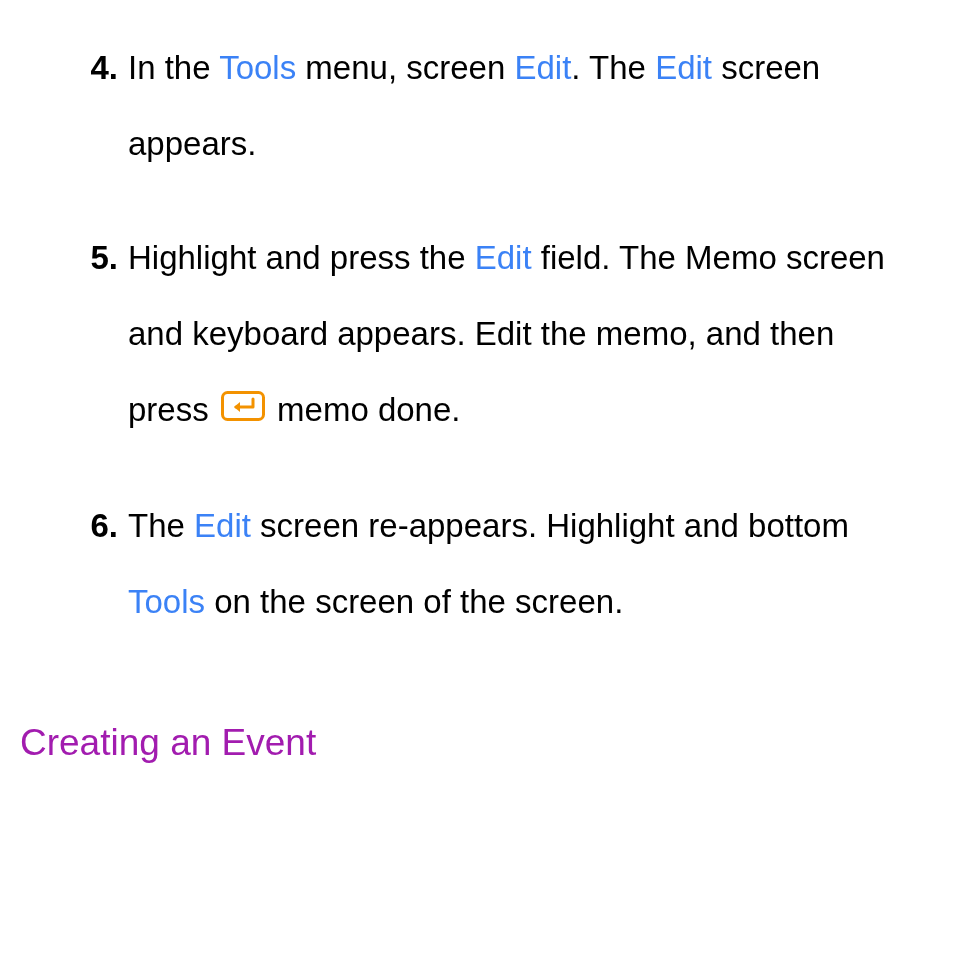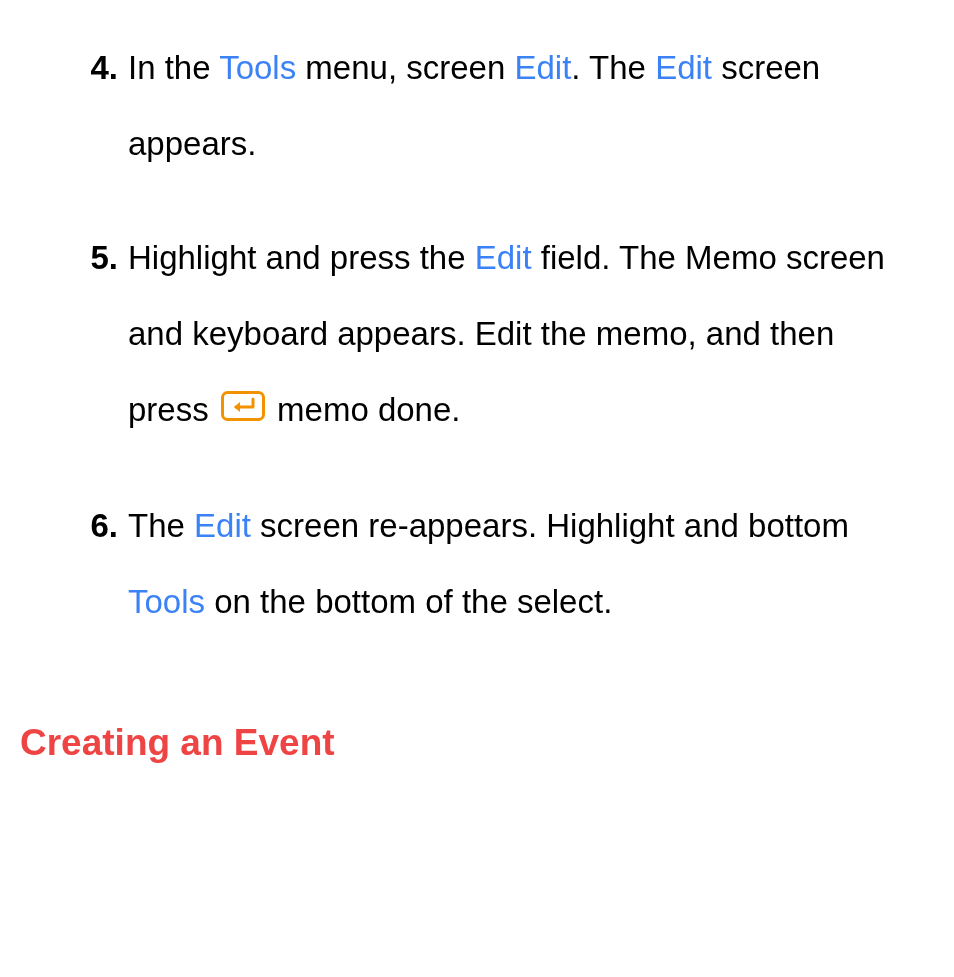--- a/index.html
+++ b/index.html
@@ -42,25 +42,24 @@
     color: #3b82f6;
   }
   .icon-enter {
     display: inline-block;
     vertical-align: middle;
     margin: 0 3px;
     position: relative;
     top: -2px;
   }
   .section-heading {
-    color: #ef4444;
+    color: #a21caf;
     font-size: 37px;
     margin-top: 60px;
     margin-left: -10px;
-    font-weight: bold;
   }
 </style>
 </head>
 <body>
 
 <div class="page">
 
   <ol class="list">
 
     <li class="item">
@@ -77,21 +76,21 @@
           <rect x="1.5" y="1.5" width="41" height="27" rx="5" ry="5" fill="none" stroke="#f39200" stroke-width="3"></rect>
           <path d="M32 8 L32 16 L15 16" fill="none" stroke="#f39200" stroke-width="3" stroke-linecap="round" stroke-linejoin="round"></path>
           <path d="M19 11 L13 16 L19 21 Z" fill="#f39200"></path>
         </svg></span><span> memo done.</span>
       </span>
     </li>
 
     <li class="item">
       <span class="num">6.</span>
       <span class="body">
-        <span>The </span><span class="ui-term">Edit</span><span> screen re-appears. Highlight and bottom </span><span class="ui-term">Tools</span><span> on the bottom of the select.</span>
+        <span>The </span><span class="ui-term">Edit</span><span> screen re-appears. Highlight and bottom </span><span class="ui-term">Tools</span><span> on the screen of the screen.</span>
       </span>
     </li>
 
   </ol>
 
   <div class="section-heading">Creating an Event</div>
 
 </div>
 
 </body></html>

